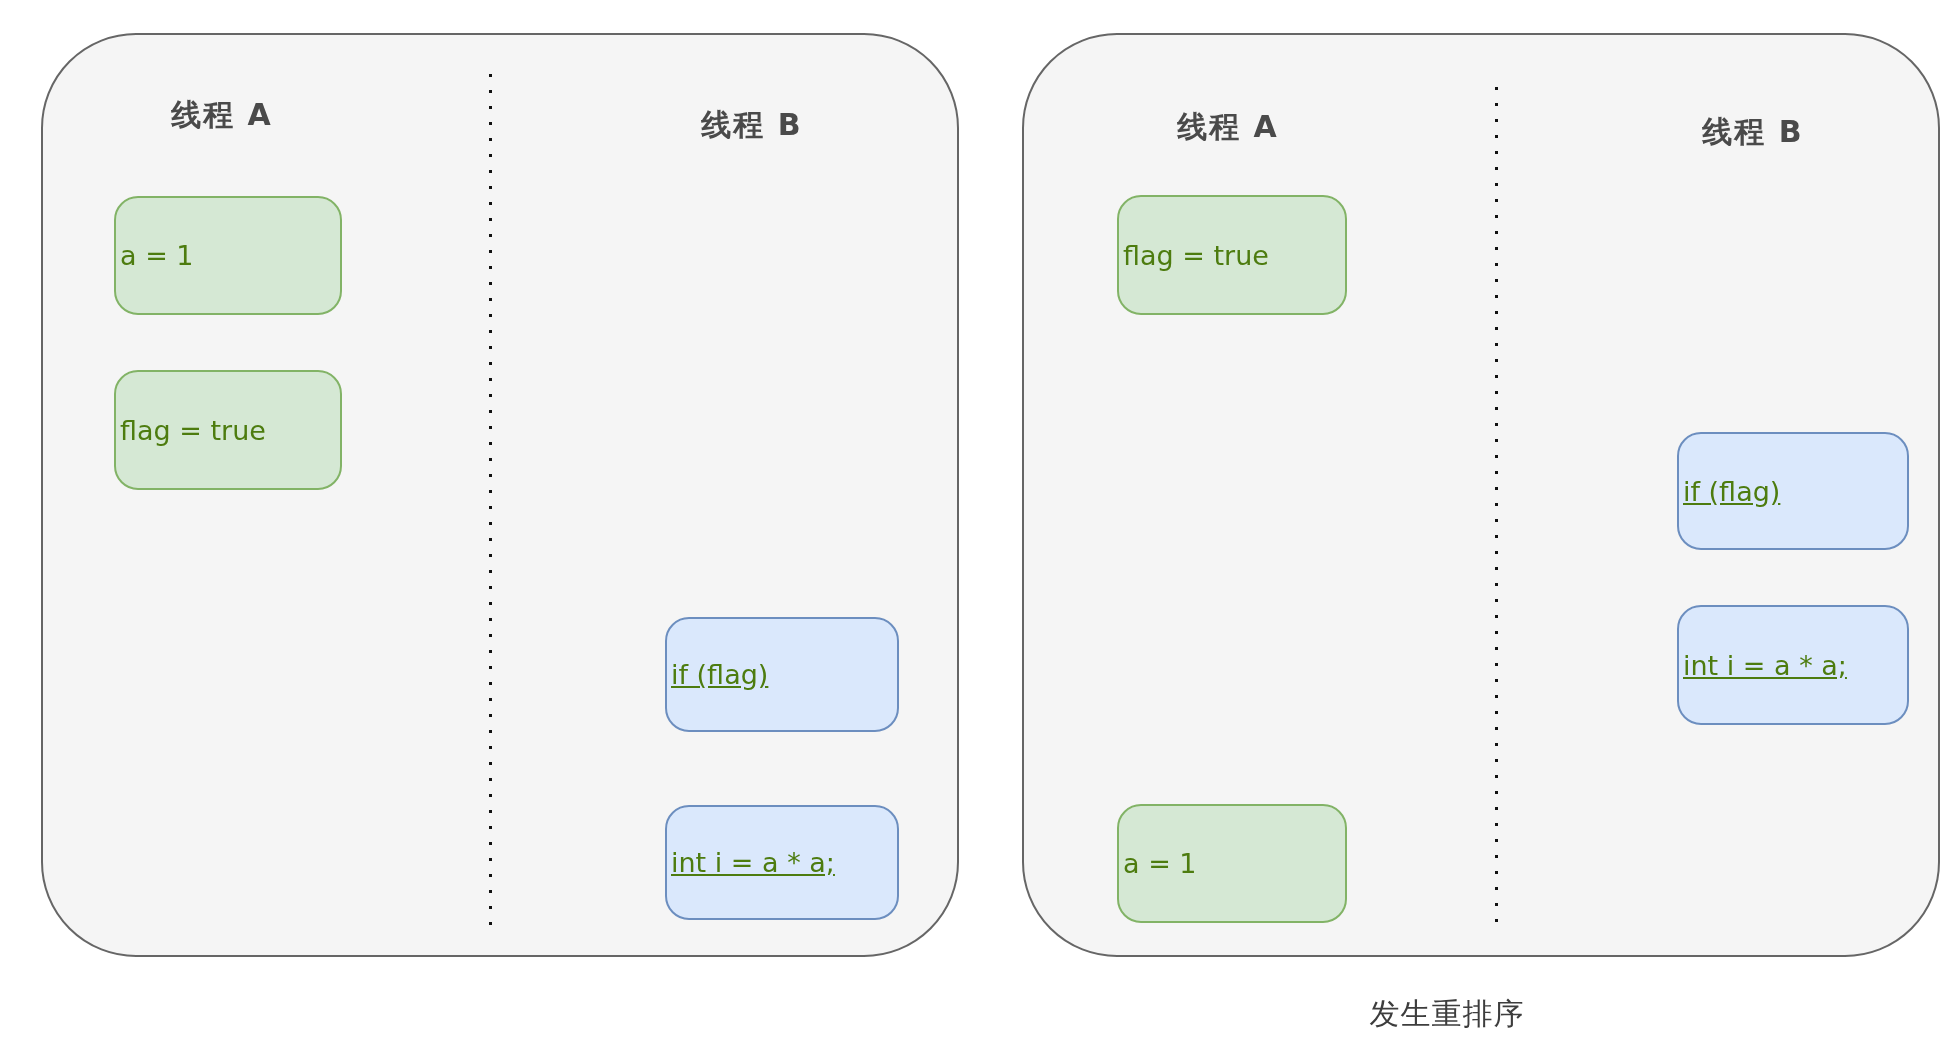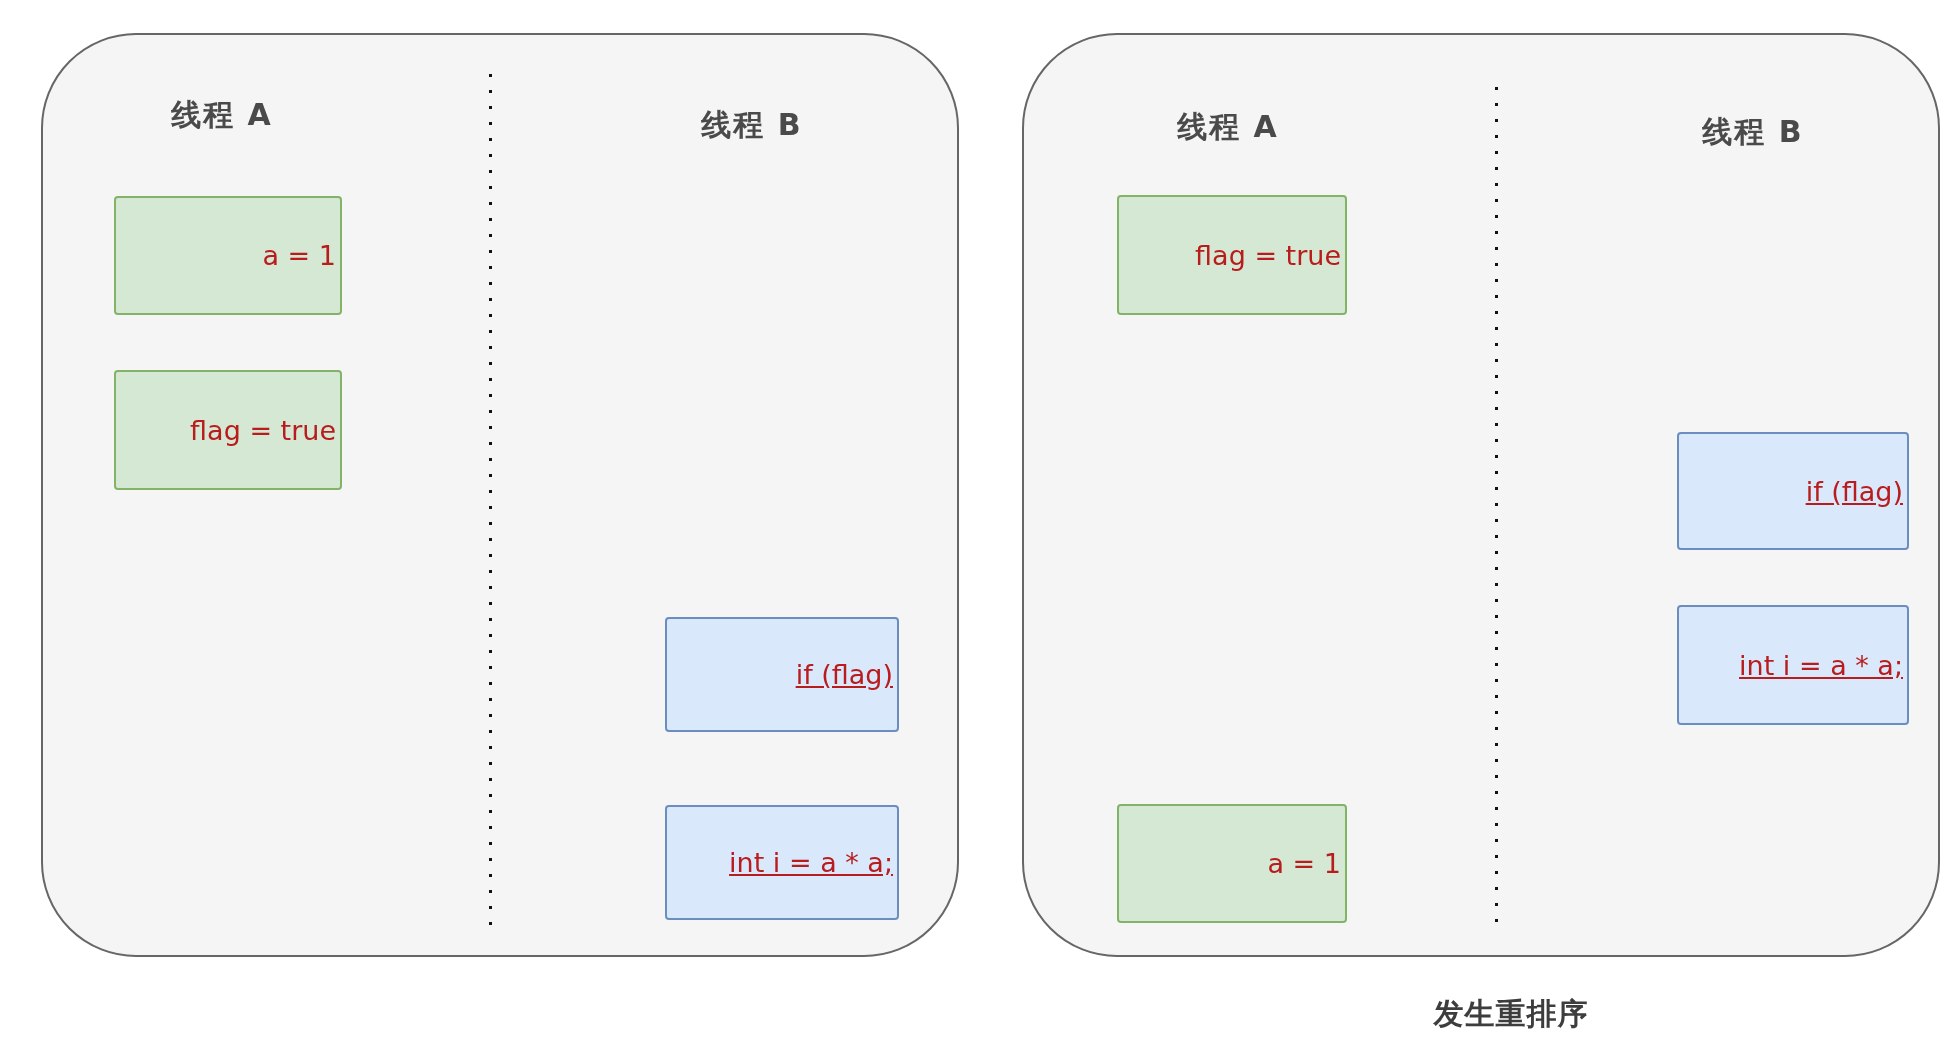--- a/index.html
+++ b/index.html
@@ -42,52 +42,52 @@
     background-image: repeating-linear-gradient(
       to bottom,
       #111111 0px, #111111 3px,
       transparent 3px, transparent 16px);
   }
   #panel-before .divider { left: 442px; top: 35px; height: 858px; }
   #panel-after  .divider { left: 467px; top: 48px; height: 845px; }
 
   .box {
     position: absolute;
-    border-radius: 4px;
+    border-radius: 24px;
     border: 2px solid;
     display: flex;
     align-items: center;
-    justify-content: flex-end;
+    justify-content: flex-start;
     font-size: 27px;
-    color: #b91c1c;
+    color: #4d7c0f;
     white-space: nowrap;
   }
   .box.green { background: #d5e8d4; border-color: #82b366; }
   .box.blue  { background: #dae8fc; border-color: #6c8ebf; text-decoration: underline; }
 
   
   #before-a1   { left: 67px;  top: 157px; width: 228px; height: 119px; }
   #before-flag { left: 67px;  top: 331px; width: 228px; height: 120px; }
   #before-if   { left: 618px; top: 578px; width: 234px; height: 115px; }
   #before-int  { left: 618px; top: 766px; width: 234px; height: 115px; }
 
   
   #after-flag { left: 89px;  top: 156px; width: 230px; height: 120px; }
   #after-if   { left: 649px; top: 393px; width: 232px; height: 118px; }
   #after-int  { left: 649px; top: 566px; width: 232px; height: 120px; }
   #after-a1   { left: 89px;  top: 765px; width: 230px; height: 119px; }
 
   .caption {
     position: absolute;
-    left: 1345px;
+    left: 1281px;
     top: 978px;
     width: 300px;
     text-align: center;
     font-size: 30px;
-    font-weight: bold;
+    font-weight: normal;
     color: #3d3d3d;
     letter-spacing: 1px;
   }
 </style>
 </head>
 <body>
 
 <div class="canvas">
 
   <section class="panel" id="panel-before">

